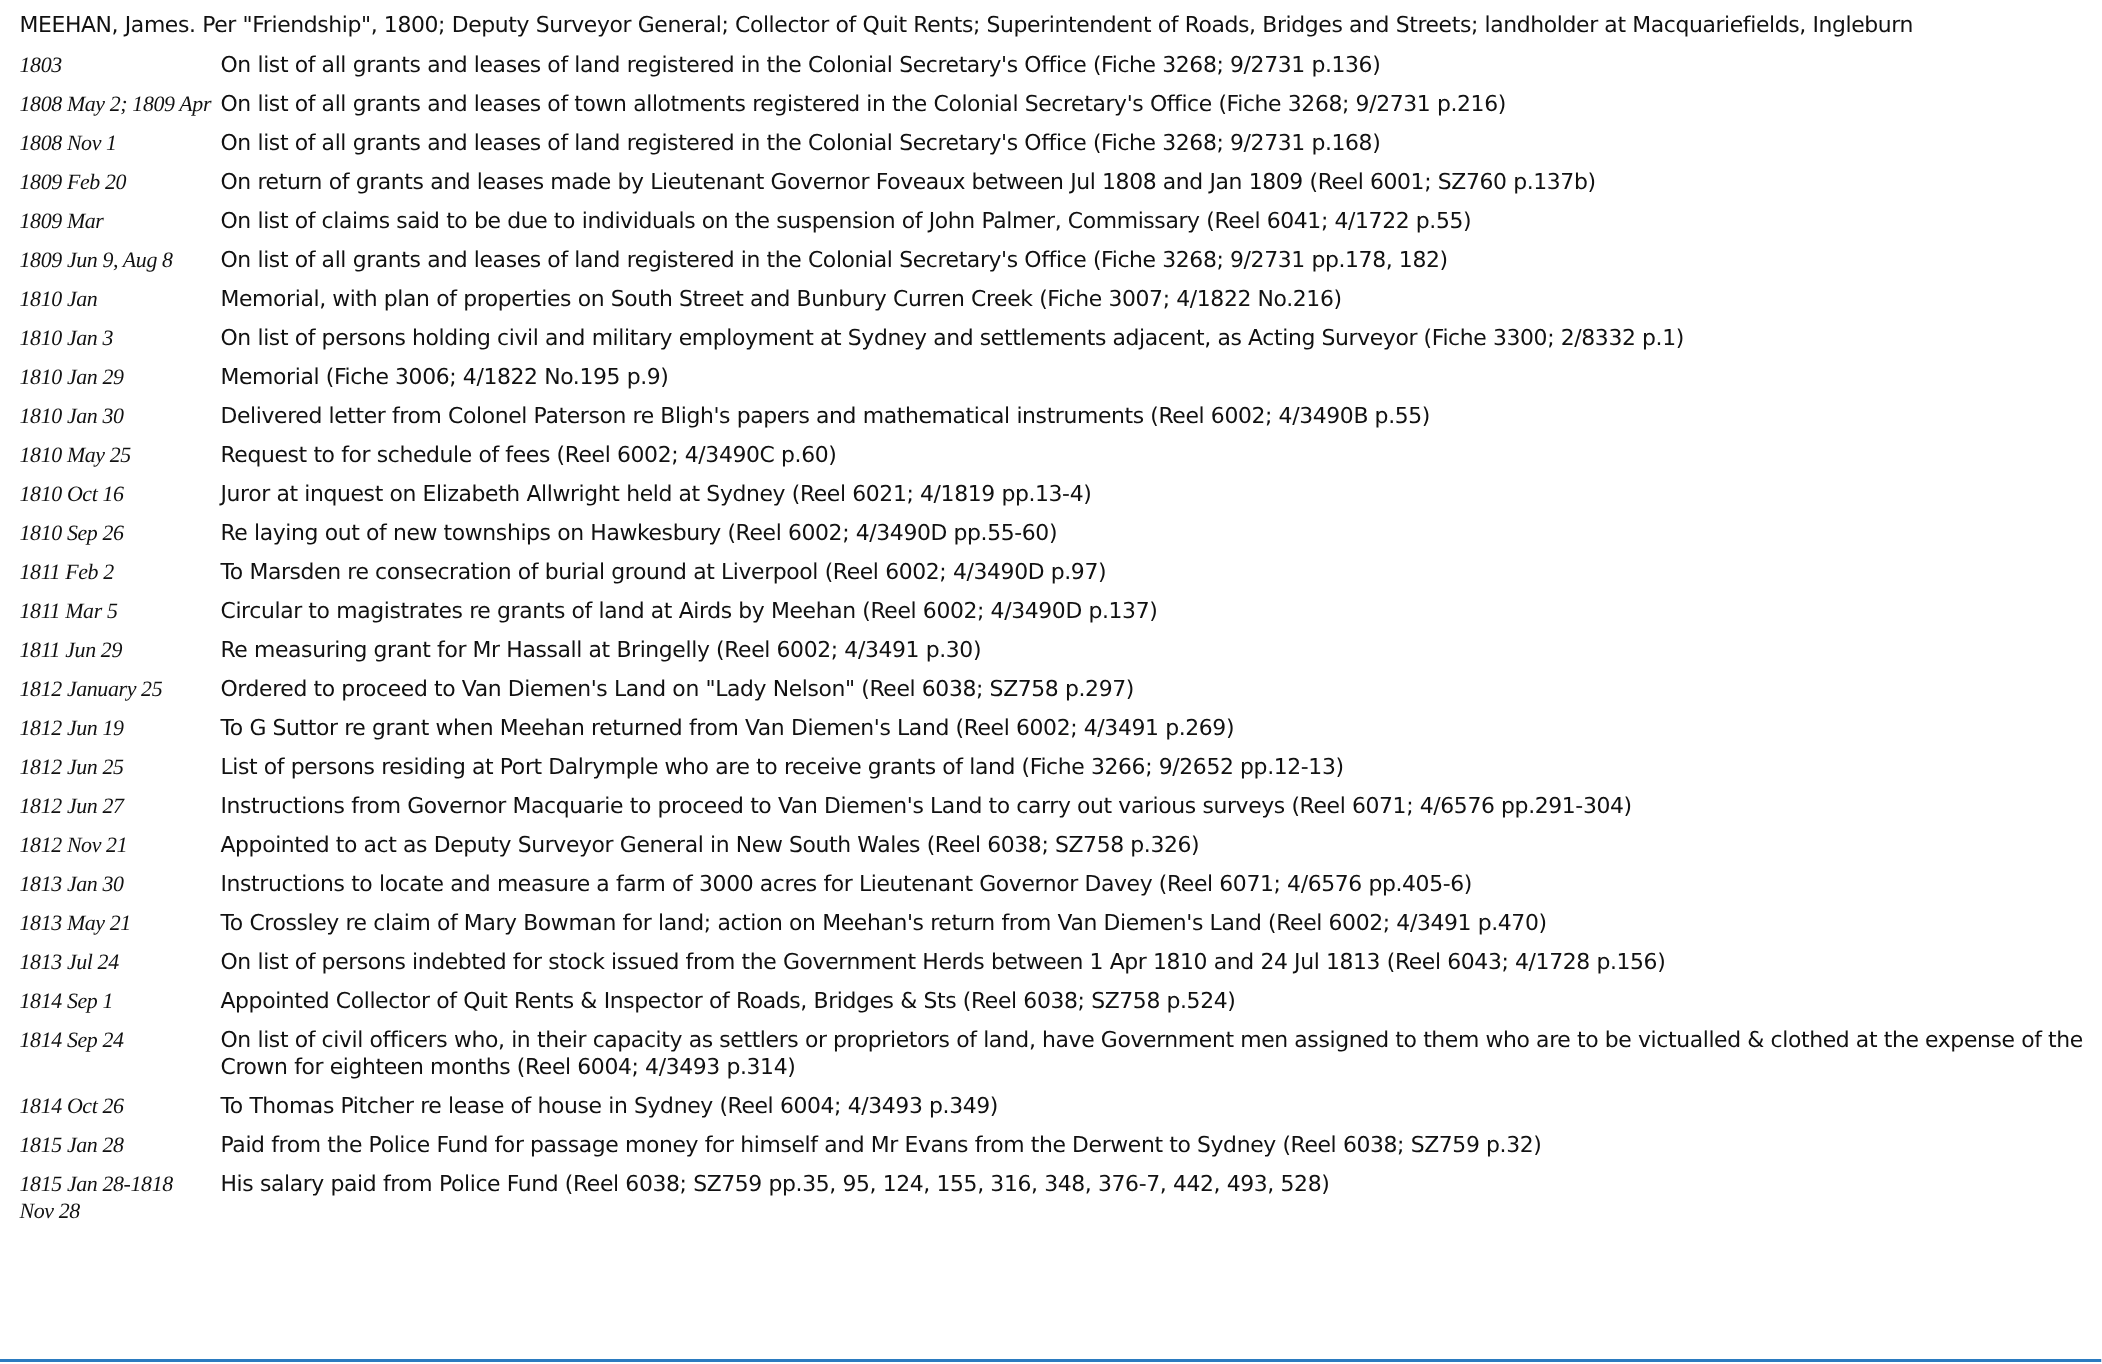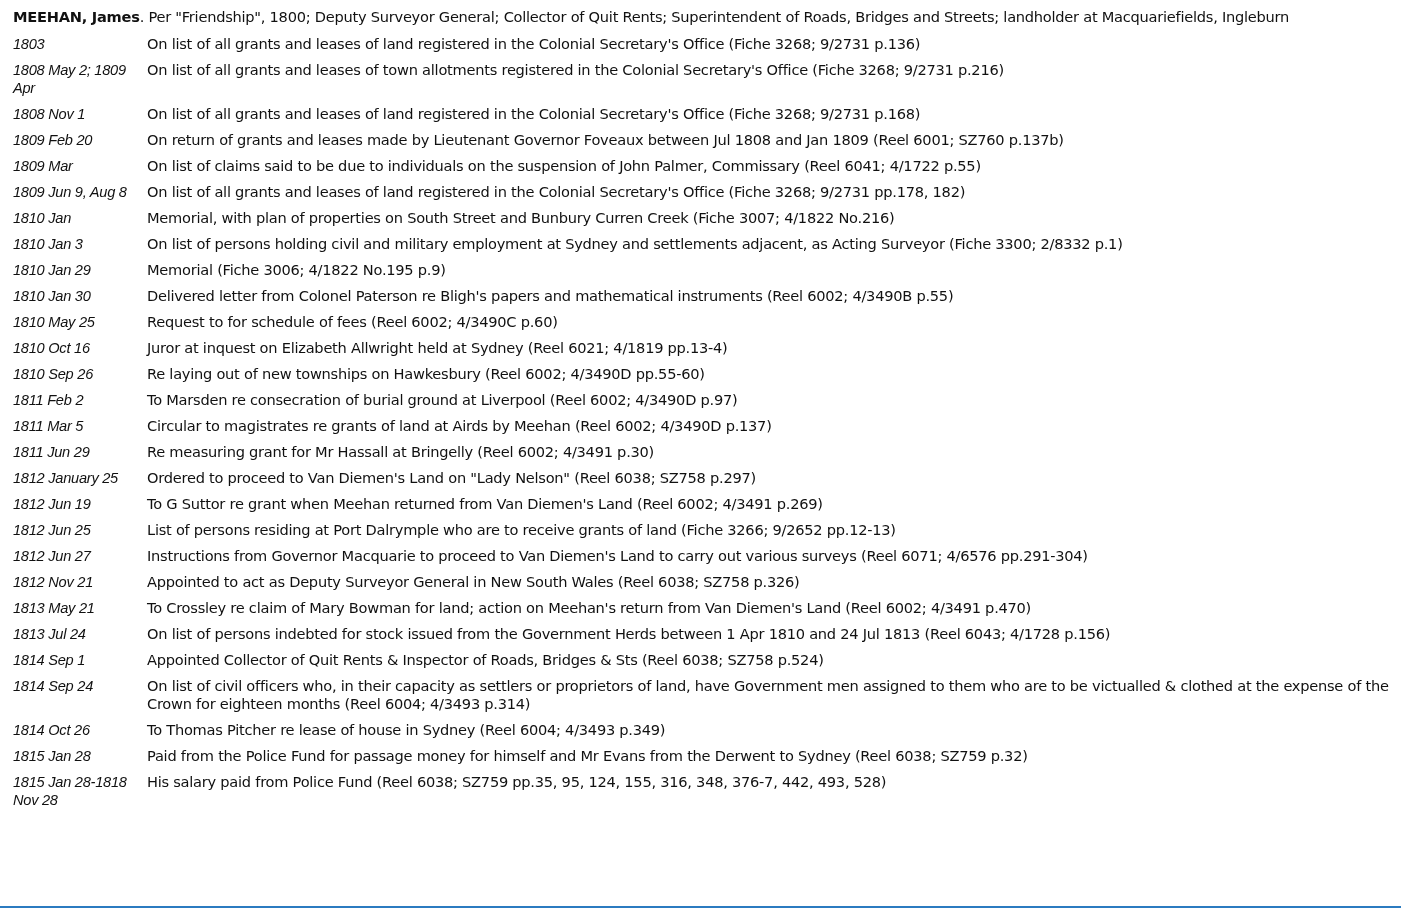--- a/index.html
+++ b/index.html
@@ -17,38 +17,38 @@
       color: #111111;
     }
     .heading {
       position: absolute;
       left: 13px;
       top: 8px;
       line-height: 18px;
       white-space: nowrap;
       letter-spacing: -0.25px;
     }
-    .heading b { font-weight: bold; }
+    .heading b { font-weight: normal; }
     table.entries {
       position: absolute;
       left: 10px;
       top: 32px;
       border-collapse: collapse;
       width: 1385px;
     }
     table.entries td {
       vertical-align: top;
       padding: 3px 3px 5px 3px;
       line-height: 18px;
       letter-spacing: -0.25px;
     }
     td.date {
       width: 128px;
       font-style: italic;
-      font-family: Liberation Sans, sans-serif;
+      font-family: Liberation Serif, serif;
     }
     td.desc {
       padding-left: 3px;
     }
     .bottom-rule {
       position: absolute;
       left: 0;
       top: 906px;
       width: 1401px;
       height: 2px;
@@ -142,20 +142,24 @@
       </tr>
       <tr>
         <td class="date">1812 Jun 27</td>
         <td class="desc">Instructions from Governor Macquarie to proceed to Van Diemen's Land to carry out various surveys (Reel 6071; 4/6576 pp.291-304)</td>
       </tr>
       <tr>
         <td class="date">1812 Nov 21</td>
         <td class="desc">Appointed to act as Deputy Surveyor General in New South Wales (Reel 6038; SZ758 p.326)</td>
       </tr>
       <tr>
+        <td class="date">1813 Jan 30</td>
+        <td class="desc">Instructions to locate and measure a farm of 3000 acres for Lieutenant Governor Davey (Reel 6071; 4/6576 pp.405-6)</td>
+      </tr>
+      <tr>
         <td class="date">1813 May 21</td>
         <td class="desc">To Crossley re claim of Mary Bowman for land; action on Meehan's return from Van Diemen's Land (Reel 6002; 4/3491 p.470)</td>
       </tr>
       <tr>
         <td class="date">1813 Jul 24</td>
         <td class="desc">On list of persons indebted for stock issued from the Government Herds between 1 Apr 1810 and 24 Jul 1813 (Reel 6043; 4/1728 p.156)</td>
       </tr>
       <tr>
         <td class="date">1814 Sep 1</td>
         <td class="desc">Appointed Collector of Quit Rents &amp; Inspector of Roads, Bridges &amp; Sts (Reel 6038; SZ758 p.524)</td>

